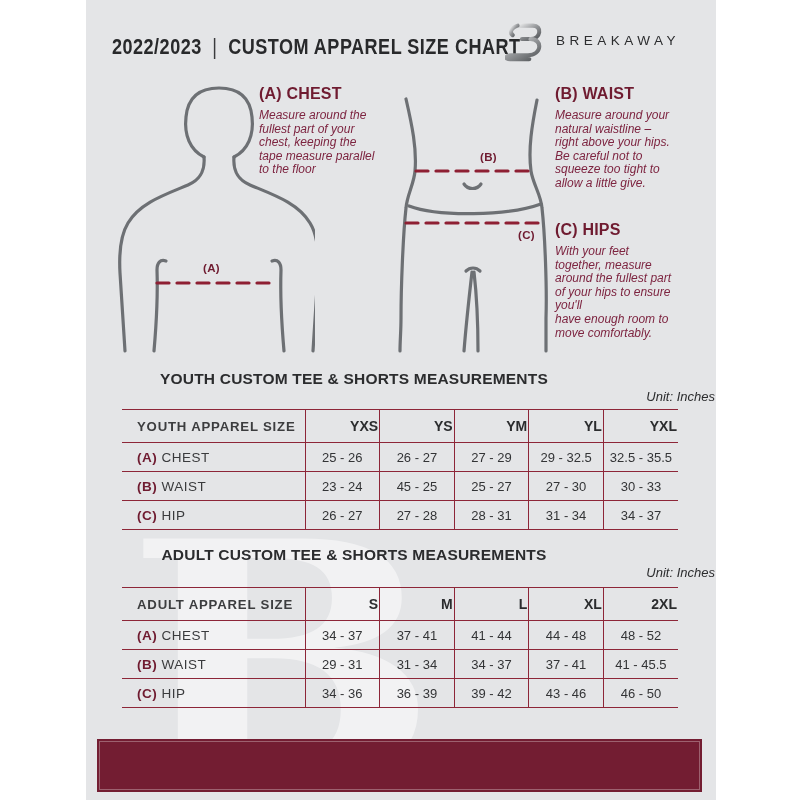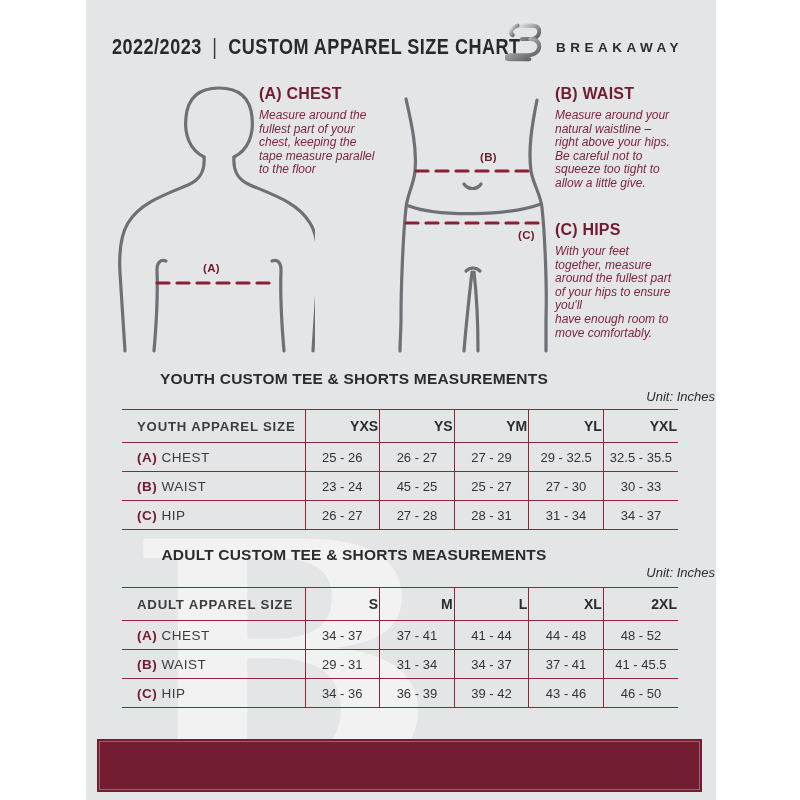--- a/index.html
+++ b/index.html
@@ -9,21 +9,21 @@
         background:var(--page-background,#e4e5e7);}
   .watermark{position:absolute;left:126px;top:498px;font-size:330px;line-height:1;
         font-family:"DejaVu Serif",serif;font-weight:700;
         color:rgba(255,255,255,0.5);transform:scaleX(1.12);transform-origin:left top;}
   
   .header-left{position:absolute;left:112px;top:34px;display:flex;gap:13px;align-items:baseline;
         font-size:22px;font-weight:700;letter-spacing:0.6px;color:#28292b;
         transform:scaleX(0.82);transform-origin:left top;white-space:nowrap;}
   .header-left .divider{font-weight:400;color:#3a3b3d;}
   .logo{position:absolute;left:505px;top:17px;width:46px;height:46px;}
-  .brand{position:absolute;left:556px;top:40px;font-size:13.5px;font-weight:700;
+  .brand{position:absolute;left:556px;top:33px;font-size:13.5px;font-weight:400;
         letter-spacing:4.5px;color:#2c2d2f;white-space:nowrap;}
   
   .fig{position:absolute;}
   .fig1{left:110px;top:83px;width:205px;height:270px;}
   .fig2{left:393px;top:83px;width:175px;height:272px;}
   .fig path{fill:none;stroke:var(--figure-outline,#6d7074);stroke-width:3.2;
         stroke-linecap:round;stroke-linejoin:round;}
   .fig path.dash{stroke:#8e1f33;stroke-width:3.2;stroke-dasharray:12 8;}
   .marker{position:absolute;font-size:11.5px;font-weight:700;
         color:var(--maroon-heading,#6f1b30);letter-spacing:0.3px;}

